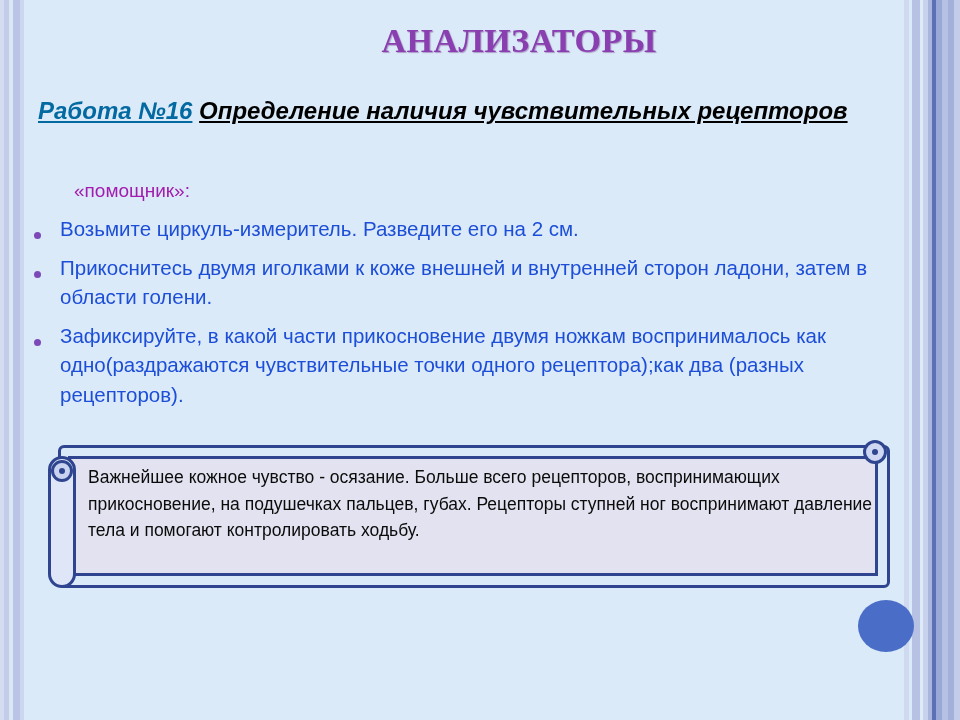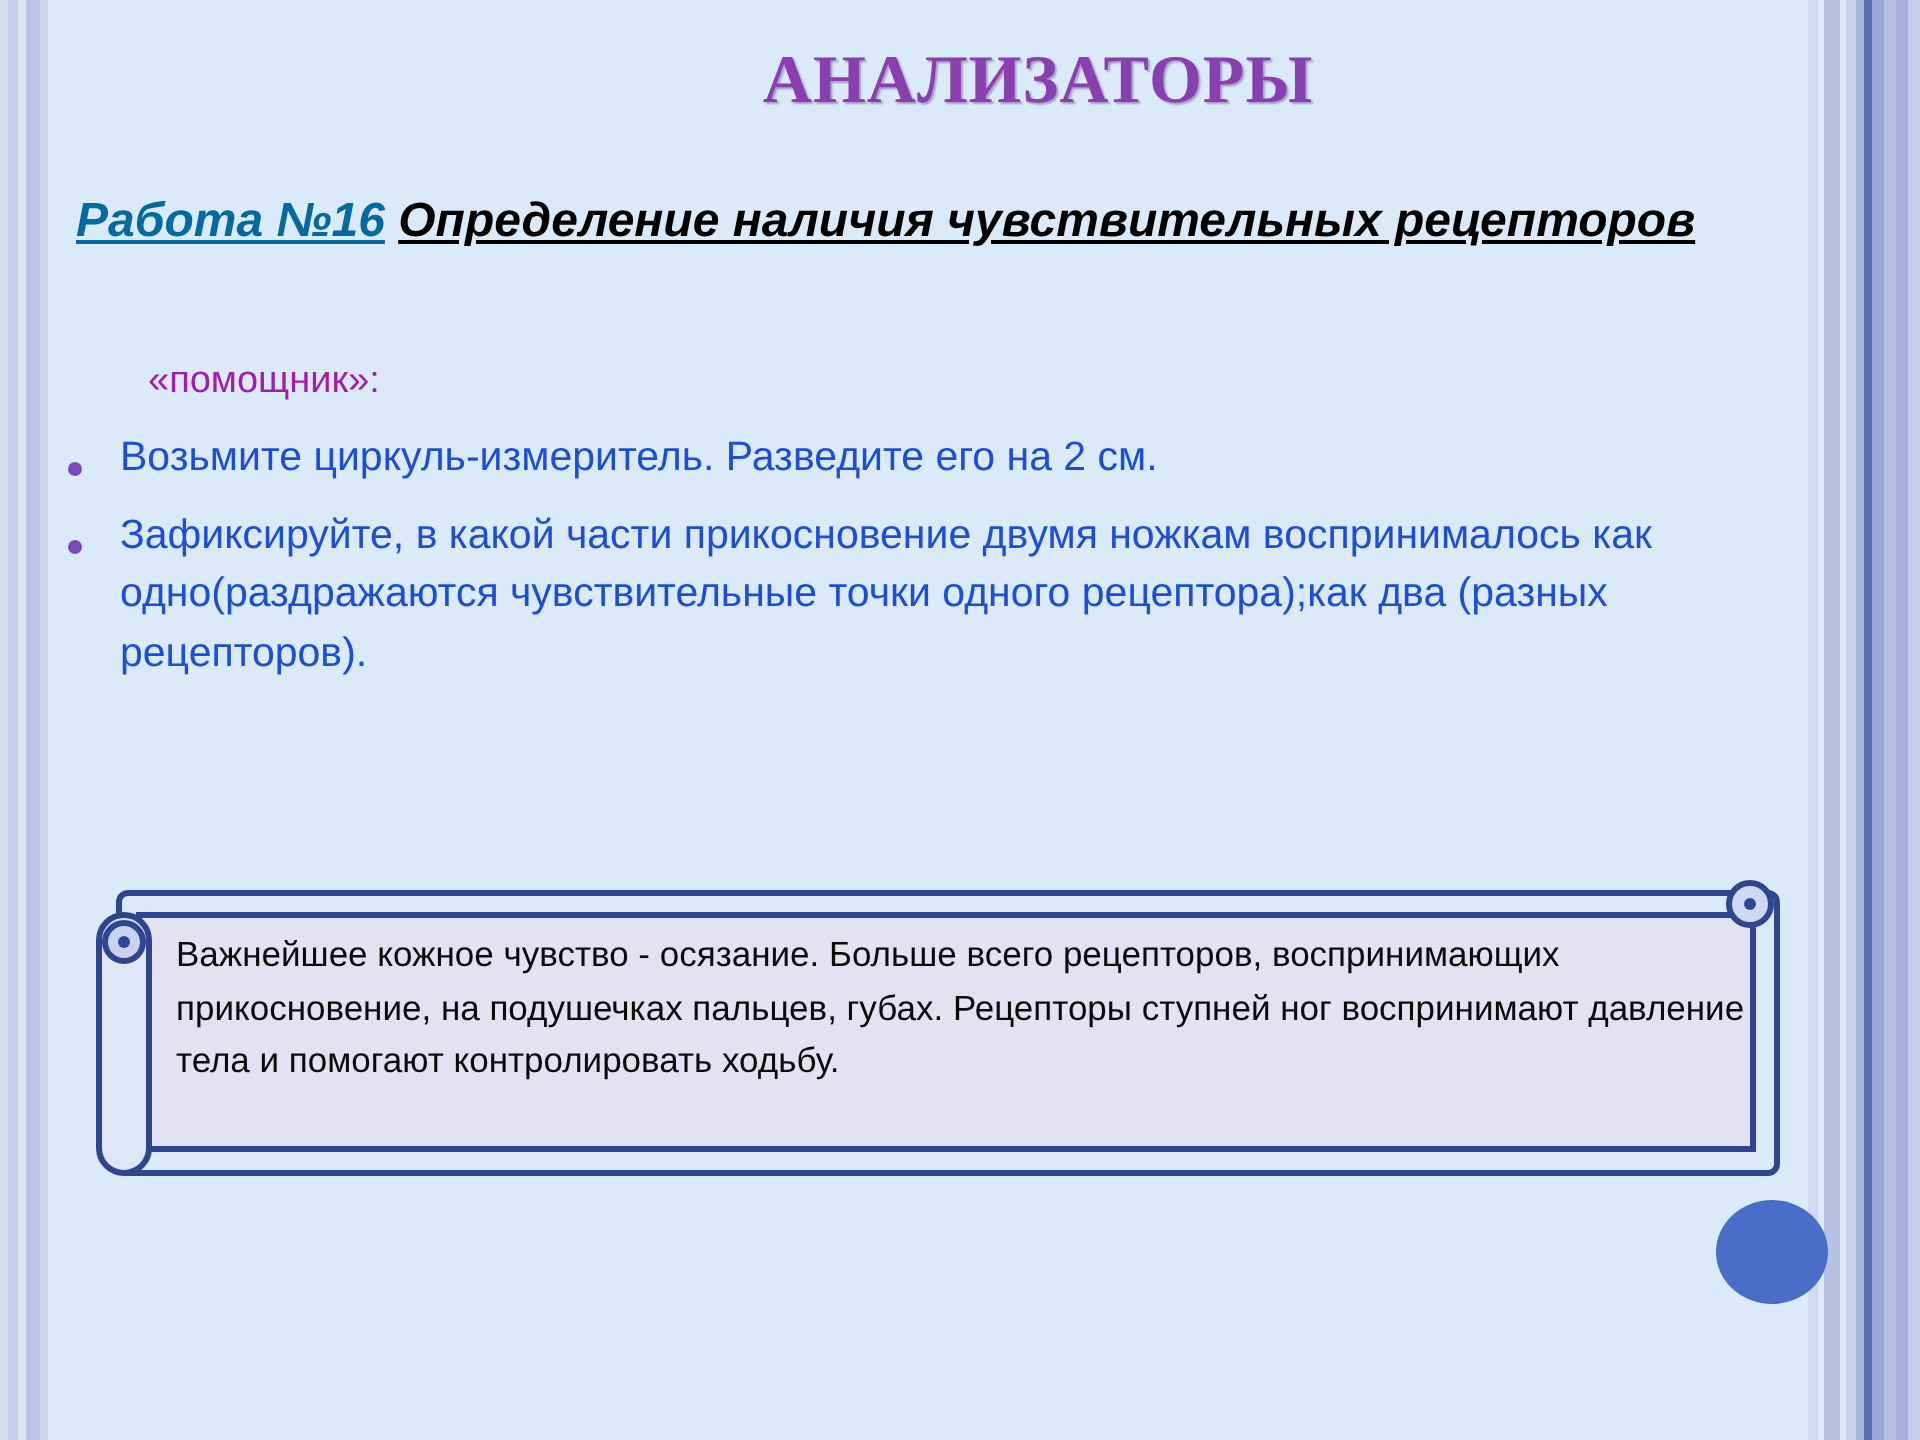--- a/index.html
+++ b/index.html
@@ -265,20 +265,24 @@
 
   <div class="helper-line">«помощник»:</div>
 
   <div class="bullets">
 
     <div class="bullet-item">
       <div class="bullet-dot"><span></span></div>
       <div class="bullet-text">Возьмите циркуль-измеритель. Разведите его на 2 см.</div>
     </div>
 
+    <div class="bullet-item">
+      <div class="bullet-dot"><span></span></div>
+      <div class="bullet-text">Прикоснитесь двумя иголками к коже внешней и внутренней сторон ладони, затем в области голени.</div>
+    </div>
 
     <div class="bullet-item">
       <div class="bullet-dot"><span></span></div>
       <div class="bullet-text">Зафиксируйте, в какой части прикосновение двумя ножкам воспринималось как одно(раздражаются чувствительные точки одного рецептора);как два (разных рецепторов).</div>
     </div>
 
   </div>
 
   <div class="scroll-box">
     <div class="scroll-outline"></div>

